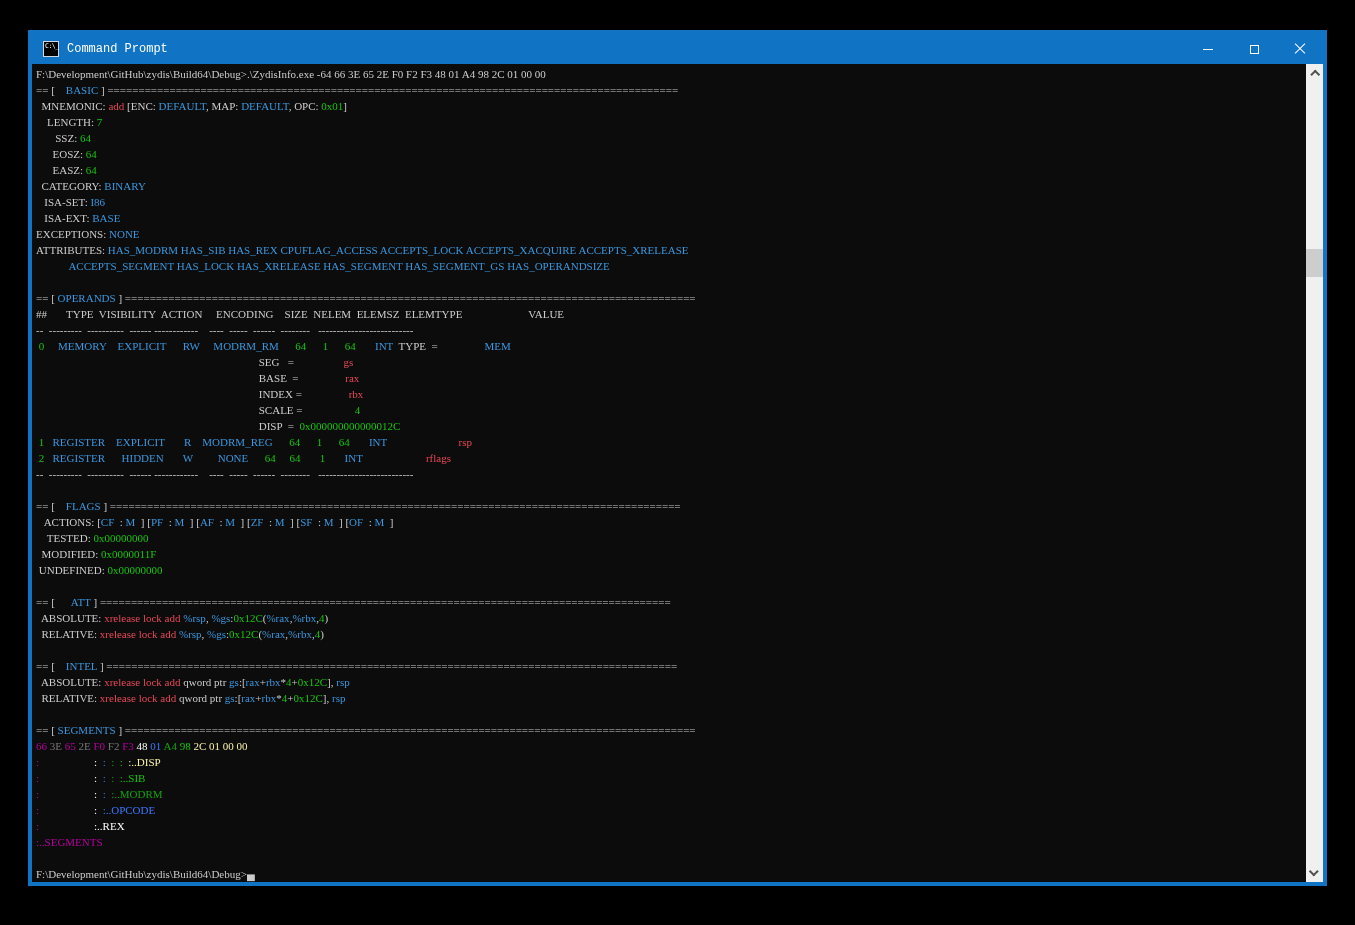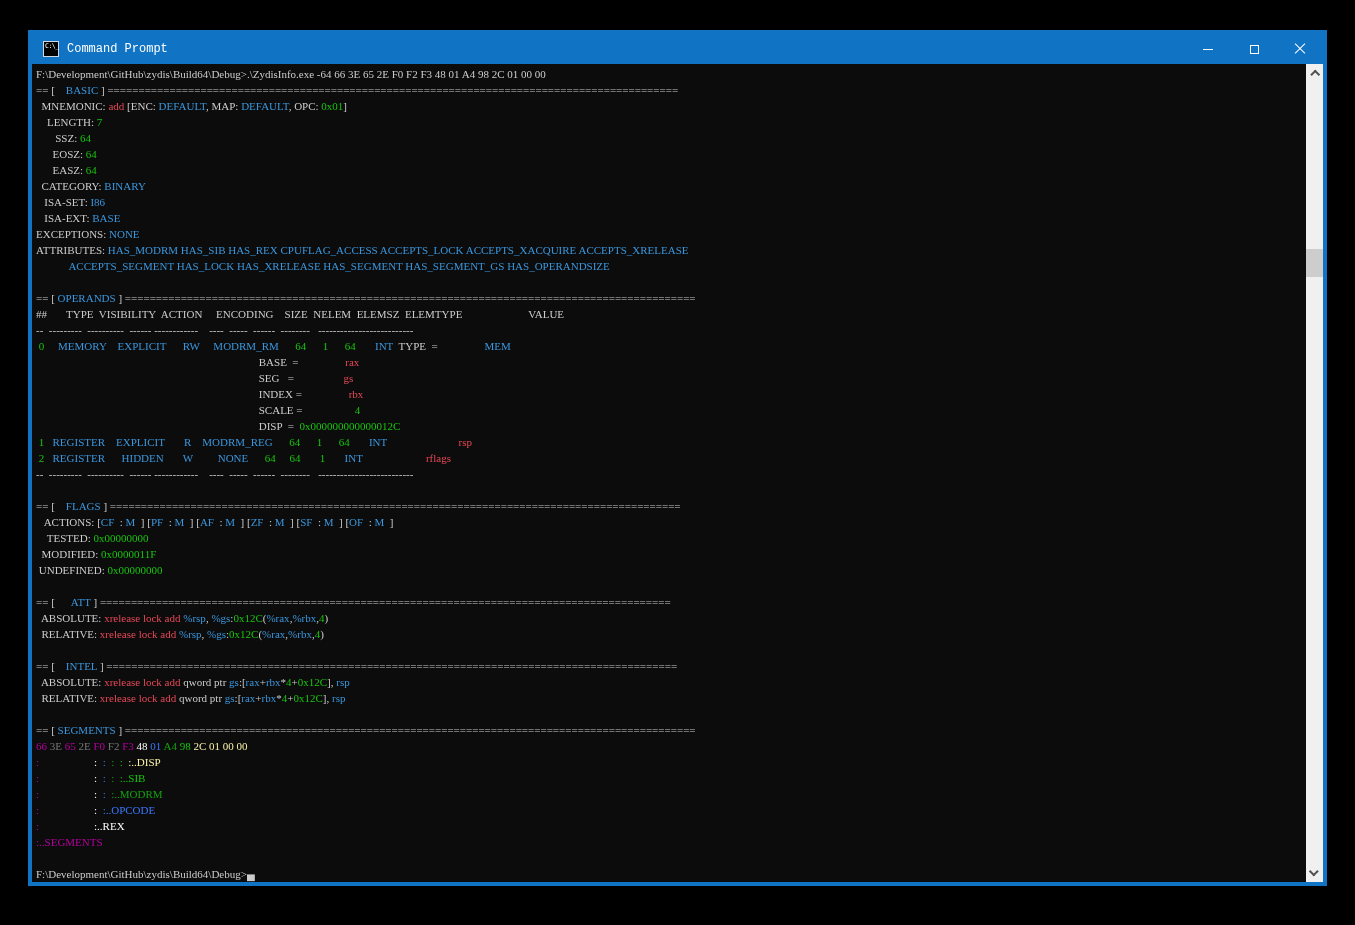--- a/index.html
+++ b/index.html
@@ -101,22 +101,22 @@
         <div class="line"><span class="c-fg">   ISA-SET:</span> <span class="c-cyn">I86</span></div>
         <div class="line"><span class="c-fg">   ISA-EXT:</span> <span class="c-cyn">BASE</span></div>
         <div class="line"><span class="c-fg">EXCEPTIONS:</span> <span class="c-cyn">NONE</span></div>
         <div class="line"><span class="c-fg">ATTRIBUTES:</span> <span class="c-cyn">HAS_MODRM HAS_SIB HAS_REX CPUFLAG_ACCESS ACCEPTS_LOCK ACCEPTS_XACQUIRE ACCEPTS_XRELEASE</span></div>
         <div class="line">            <span class="c-cyn">ACCEPTS_SEGMENT HAS_LOCK HAS_XRELEASE HAS_SEGMENT HAS_SEGMENT_GS HAS_OPERANDSIZE</span></div>
         <div class="line">&nbsp;</div>
         <div class="line"><span class="c-fg">== [</span> <span class="c-cyn">OPERANDS</span> <span class="c-fg">]</span> <span class="c-fg">============================================================================================</span></div>
         <div class="line"><span class="c-fg">##</span>       <span class="c-fg">TYPE  VISIBILITY  ACTION</span>     <span class="c-fg">ENCODING</span>    <span class="c-fg">SIZE  NELEM  ELEMSZ  ELEMTYPE</span>                        <span class="c-fg">VALUE</span></div>
         <div class="line"><span class="c-fg">--</span>  <span class="c-fg">---------  ----------  ------</span> <span class="c-fg">------------</span>    <span class="c-fg">----  -----  ------  --------</span>   <span class="c-fg">--------------------------</span></div>
         <div class="line"> <span class="c-grn">0</span>     <span class="c-cyn">MEMORY</span>    <span class="c-cyn">EXPLICIT</span>      <span class="c-cyn">RW</span>     <span class="c-cyn">MODRM_RM</span>      <span class="c-grn">64</span>      <span class="c-grn">1</span>      <span class="c-grn">64</span>       <span class="c-cyn">INT</span>  <span class="c-fg">TYPE  =</span>                 <span class="c-cyn">MEM</span></div>
+        <div class="line">                                                                                 <span class="c-fg">SEG   =</span>                  <span class="c-red">gs</span></div>
         <div class="line">                                                                                 <span class="c-fg">BASE  =</span>                 <span class="c-red">rax</span></div>
-        <div class="line">                                                                                 <span class="c-fg">SEG   =</span>                  <span class="c-red">gs</span></div>
         <div class="line">                                                                                 <span class="c-fg">INDEX =</span>                 <span class="c-red">rbx</span></div>
         <div class="line">                                                                                 <span class="c-fg">SCALE =</span>                   <span class="c-grn">4</span></div>
         <div class="line">                                                                                 <span class="c-fg">DISP  =</span>  <span class="c-grn">0x000000000000012C</span></div>
         <div class="line"> <span class="c-grn">1</span>   <span class="c-cyn">REGISTER</span>    <span class="c-cyn">EXPLICIT</span>       <span class="c-cyn">R</span>    <span class="c-cyn">MODRM_REG</span>      <span class="c-grn">64</span>      <span class="c-grn">1</span>      <span class="c-grn">64</span>       <span class="c-cyn">INT</span>                          <span class="c-red">rsp</span></div>
         <div class="line"> <span class="c-grn">2</span>   <span class="c-cyn">REGISTER</span>      <span class="c-cyn">HIDDEN</span>       <span class="c-cyn">W</span>         <span class="c-cyn">NONE</span>      <span class="c-grn">64</span>     <span class="c-grn">64</span>       <span class="c-grn">1</span>       <span class="c-cyn">INT</span>                       <span class="c-red">rflags</span></div>
         <div class="line"><span class="c-fg">--</span>  <span class="c-fg">---------  ----------  ------</span> <span class="c-fg">------------</span>    <span class="c-fg">----  -----  ------  --------</span>   <span class="c-fg">--------------------------</span></div>
         <div class="line">&nbsp;</div>
         <div class="line"><span class="c-fg">== [</span>    <span class="c-cyn">FLAGS</span> <span class="c-fg">]</span> <span class="c-fg">============================================================================================</span></div>
         <div class="line"><span class="c-fg">   ACTIONS:</span> <span class="c-fg">[</span><span class="c-cyn">CF</span><span class="c-fg">  : </span><span class="c-cyn">M</span><span class="c-fg">  ]</span> <span class="c-fg">[</span><span class="c-cyn">PF</span><span class="c-fg">  : </span><span class="c-cyn">M</span><span class="c-fg">  ]</span> <span class="c-fg">[</span><span class="c-cyn">AF</span><span class="c-fg">  : </span><span class="c-cyn">M</span><span class="c-fg">  ]</span> <span class="c-fg">[</span><span class="c-cyn">ZF</span><span class="c-fg">  : </span><span class="c-cyn">M</span><span class="c-fg">  ]</span> <span class="c-fg">[</span><span class="c-cyn">SF</span><span class="c-fg">  : </span><span class="c-cyn">M</span><span class="c-fg">  ]</span> <span class="c-fg">[</span><span class="c-cyn">OF</span><span class="c-fg">  : </span><span class="c-cyn">M</span><span class="c-fg">  ]</span></div>
         <div class="line"><span class="c-fg">    TESTED:</span> <span class="c-grn">0x00000000</span></div>

